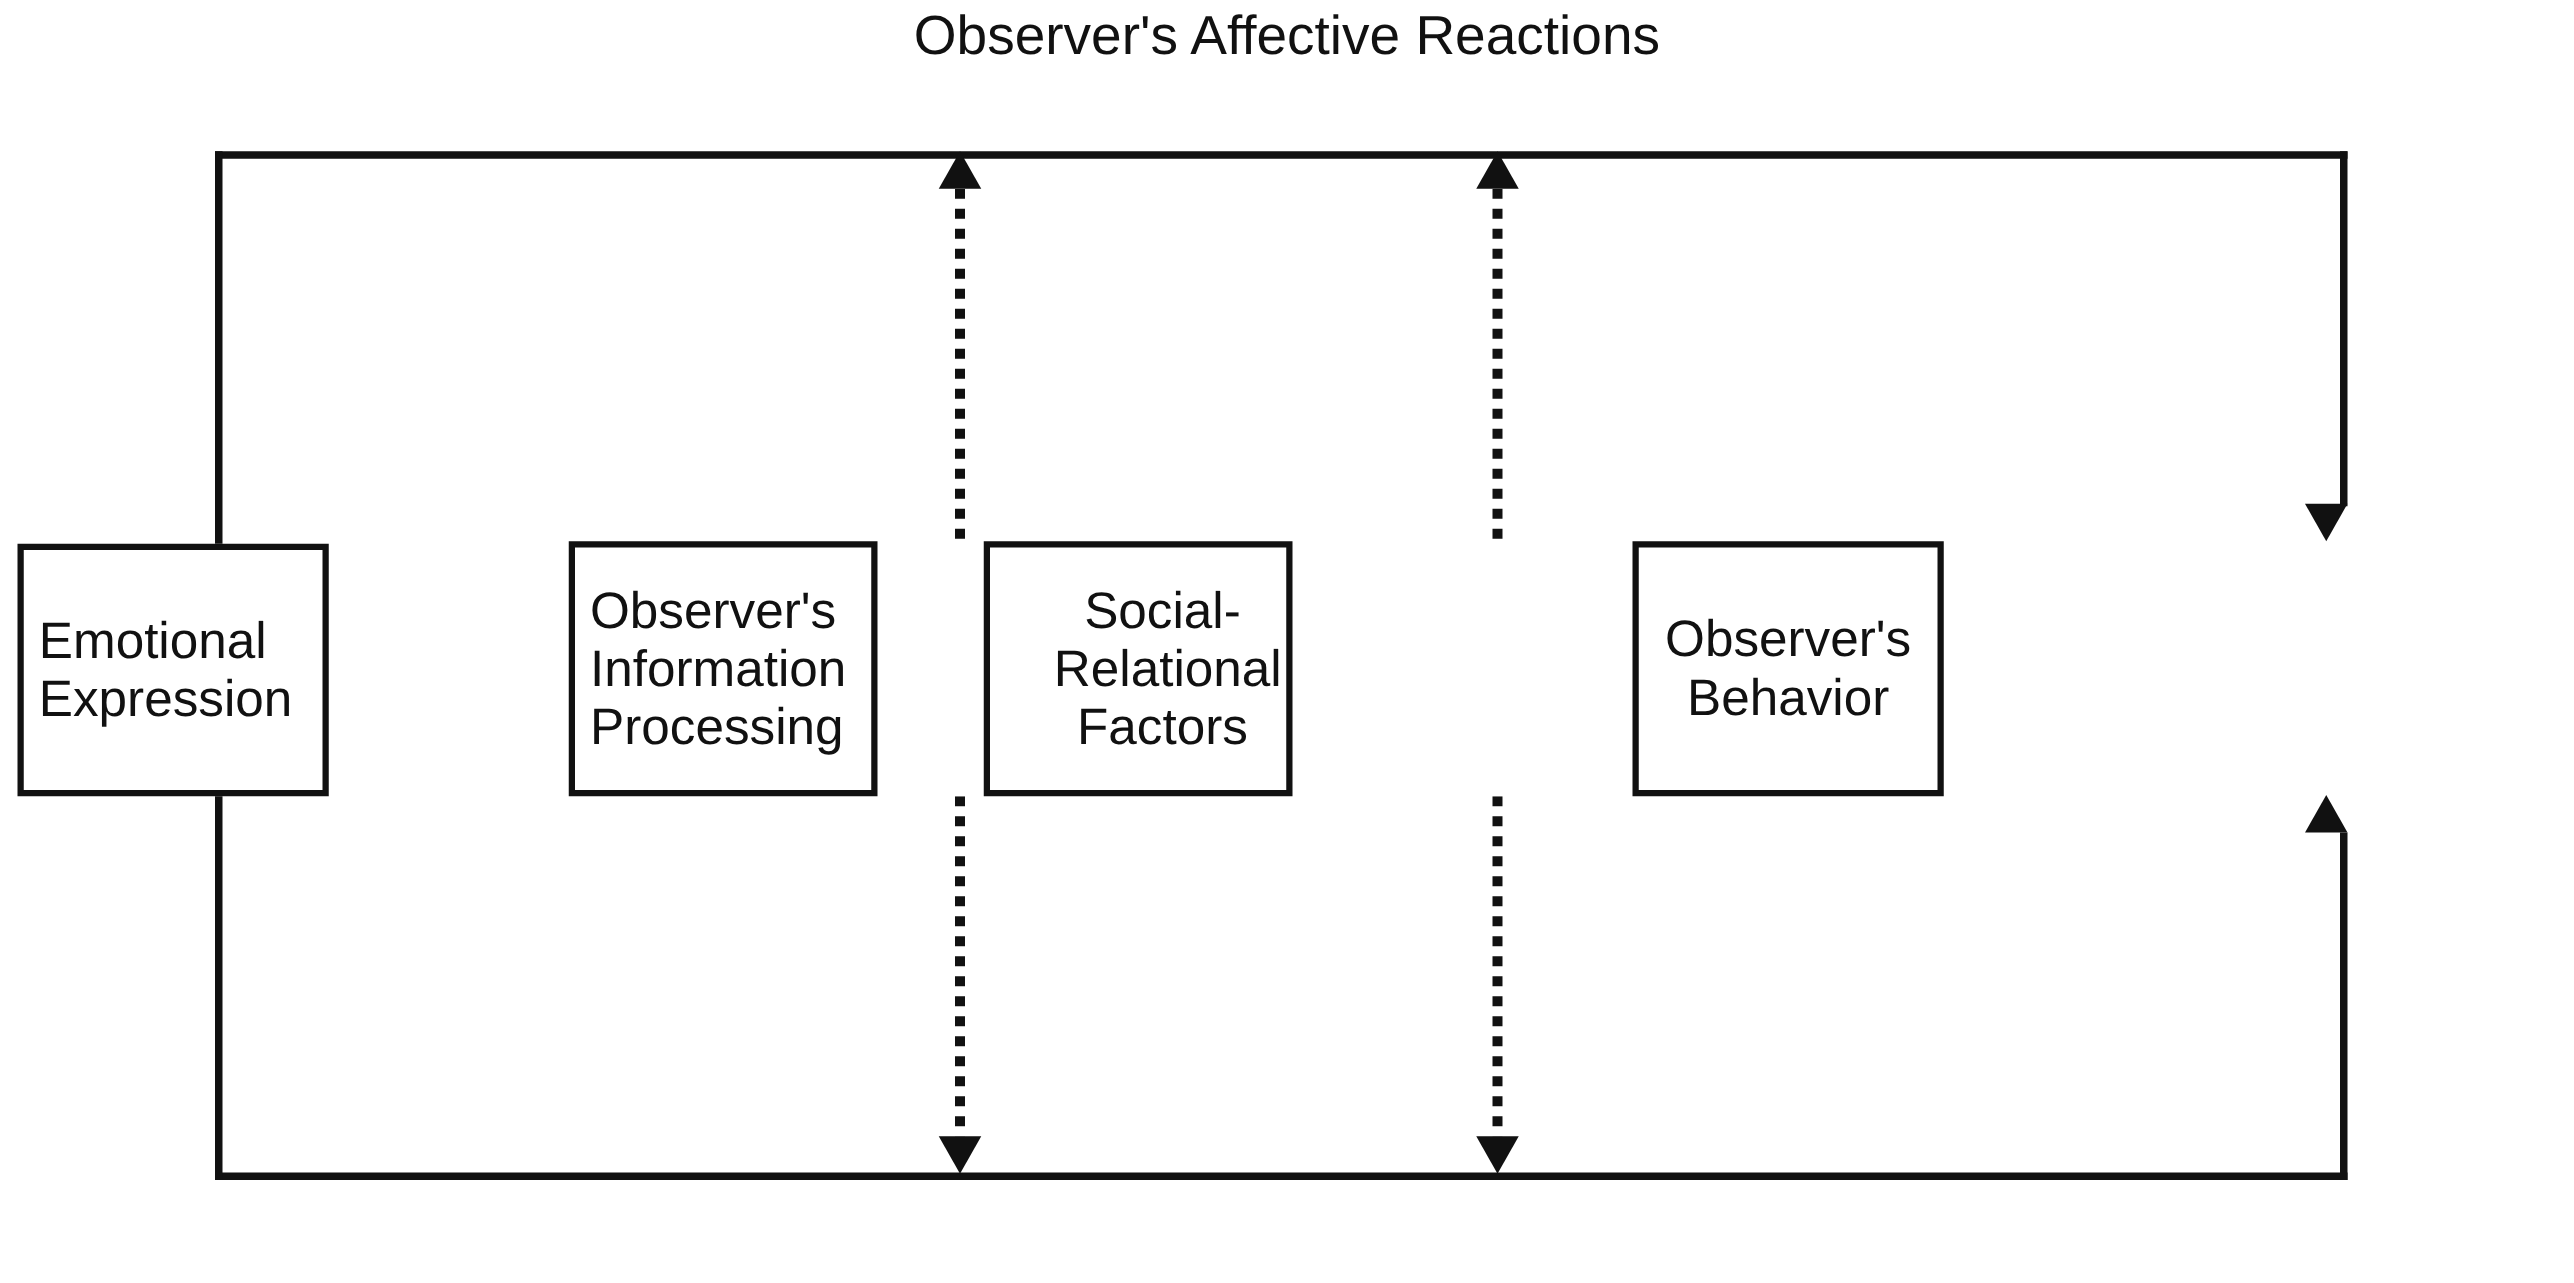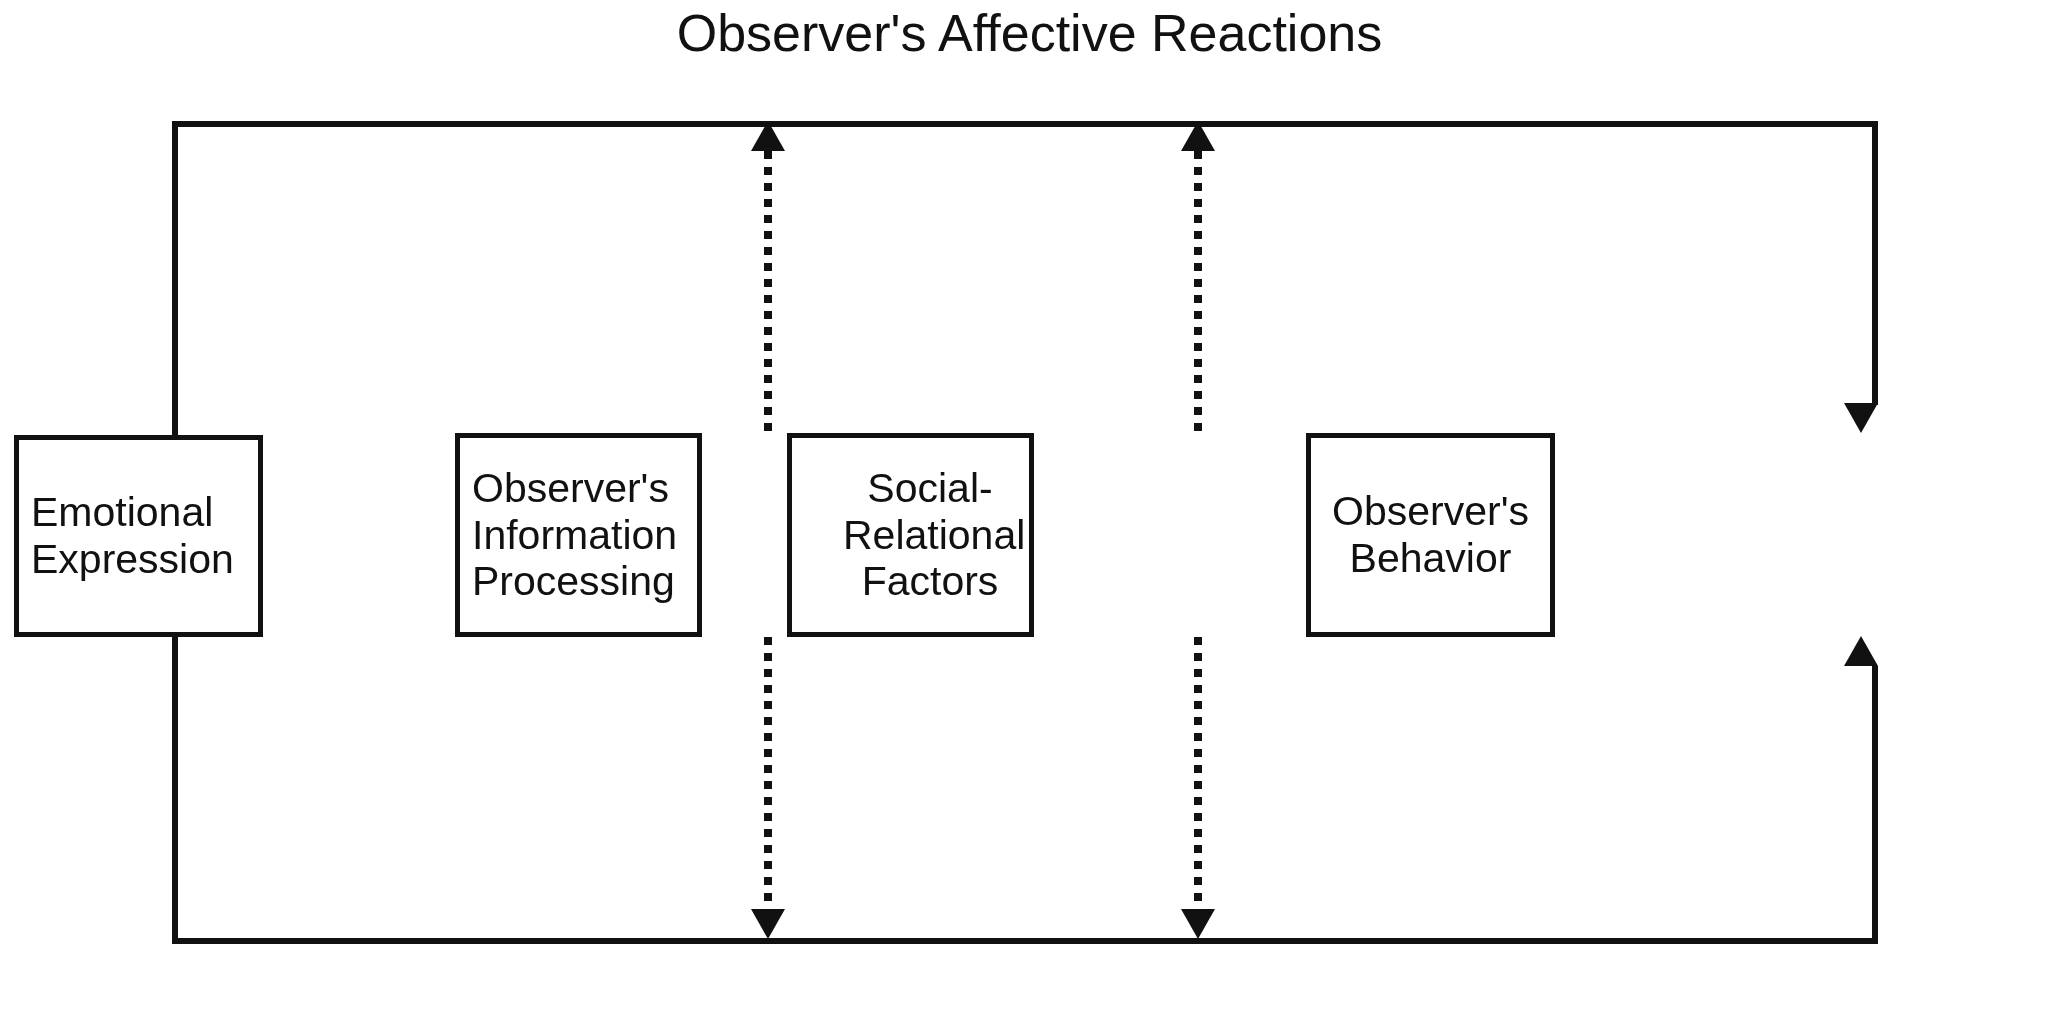--- a/index.html
+++ b/index.html
@@ -18,21 +18,21 @@
     background: #ffffff;
     overflow: hidden;
   }
 
   
   .caption {
     position: absolute;
     left: 0;
     width: 2059px;
     text-align: center;
-    font-size: 52px;
+    font-size: 44px;
     line-height: 1.05;
     letter-spacing: 0px;
     color: #111111;
     white-space: nowrap;
   }
   #title-caption { top: 6px; }
   #bottom-caption { top: 960px; }
 
   
   .node-box {

